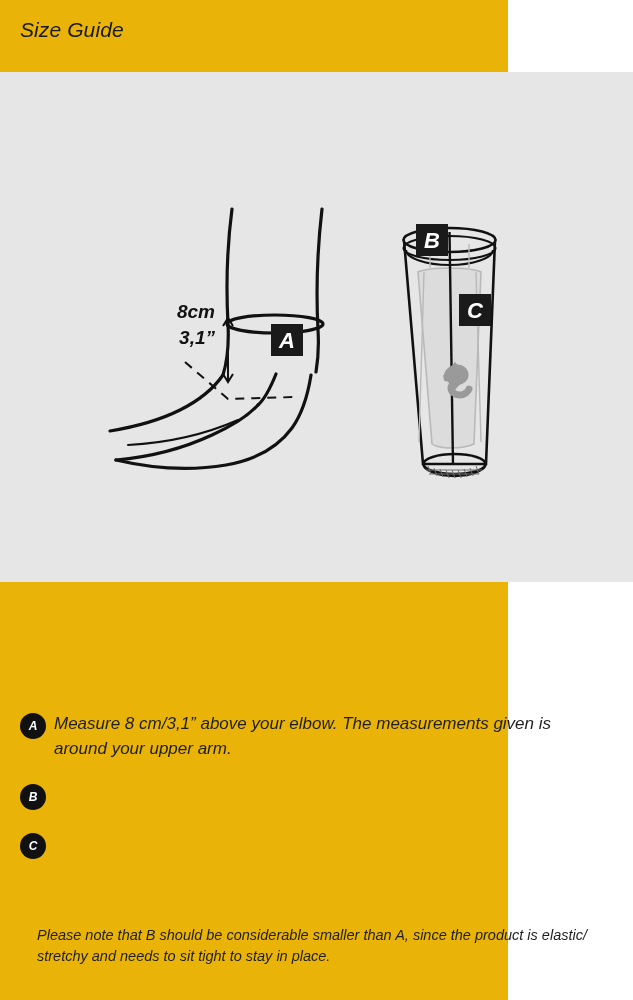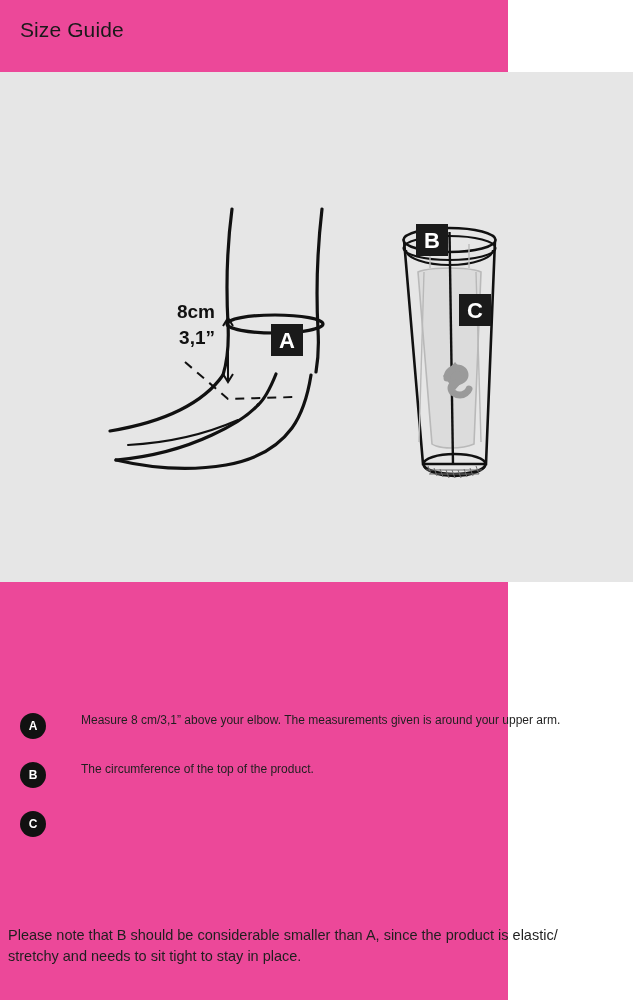--- a/index.html
+++ b/index.html
@@ -10,21 +10,22 @@
     height: 1000px;
     background: #ffffff;
     font-family: "Liberation Sans", sans-serif;
     color: #1a1a1a;
     overflow: hidden;
   }
   .page {
     position: relative;
     width: 508px;
     height: 1000px;
-    background: #ec4899;
+    background: #eab308;
+    font-style: italic;
   }
   .page-title {
     position: absolute;
     top: 18px;
     left: 20px;
     font-size: 21px;
     font-weight: 400;
     letter-spacing: 0.1px;
     color: #1a1a1a;
   }
@@ -69,30 +70,30 @@
     background: #111111;
     color: #ffffff;
     font-size: 12px;
     font-weight: 700;
     display: flex;
     align-items: center;
     justify-content: center;
     margin-top: 1px;
   }
   .step-text {
-    margin-left: 35px;
-    font-size: 12px;
+    margin-left: 8px;
+    font-size: 17px;
     line-height: 1.45;
     color: #1f1f1f;
     max-width: 545px;
   }
   .note {
     position: absolute;
     top: 925px;
-    left: 8px;
+    left: 37px;
     width: 580px;
     font-size: 14.5px;
     line-height: 1.45;
     color: #1f1f1f;
   }
   .label-box {
     font-family: "Liberation Sans", sans-serif;
   }
 </style>
 </head>
@@ -200,21 +201,20 @@
 
   <div class="steps">
 
     <div class="step">
       <div class="step-badge">A</div>
       <div class="step-text">Measure 8 cm/3,1” above your elbow. The measurements given is around your upper arm.</div>
     </div>
 
     <div class="step">
       <div class="step-badge">B</div>
-      <div class="step-text">The circumference of the top of the product.</div>
     </div>
 
     <div class="step">
       <div class="step-badge">C</div>
     </div>
 
   </div>
 
   <div class="note">Please note that B should be considerable smaller than A, since the product is elastic/ stretchy and needs to sit tight to stay in place.</div>
 

